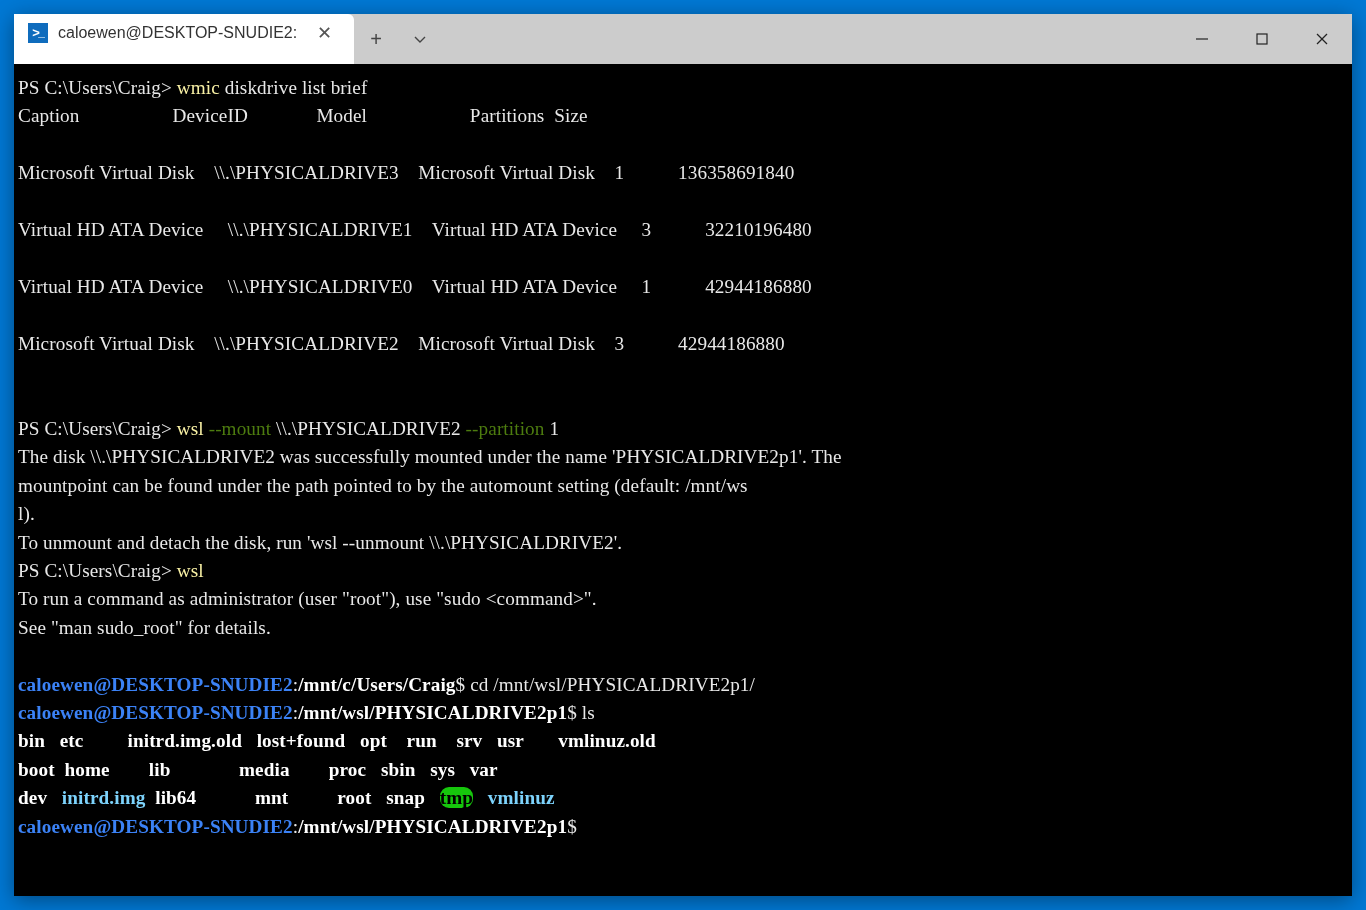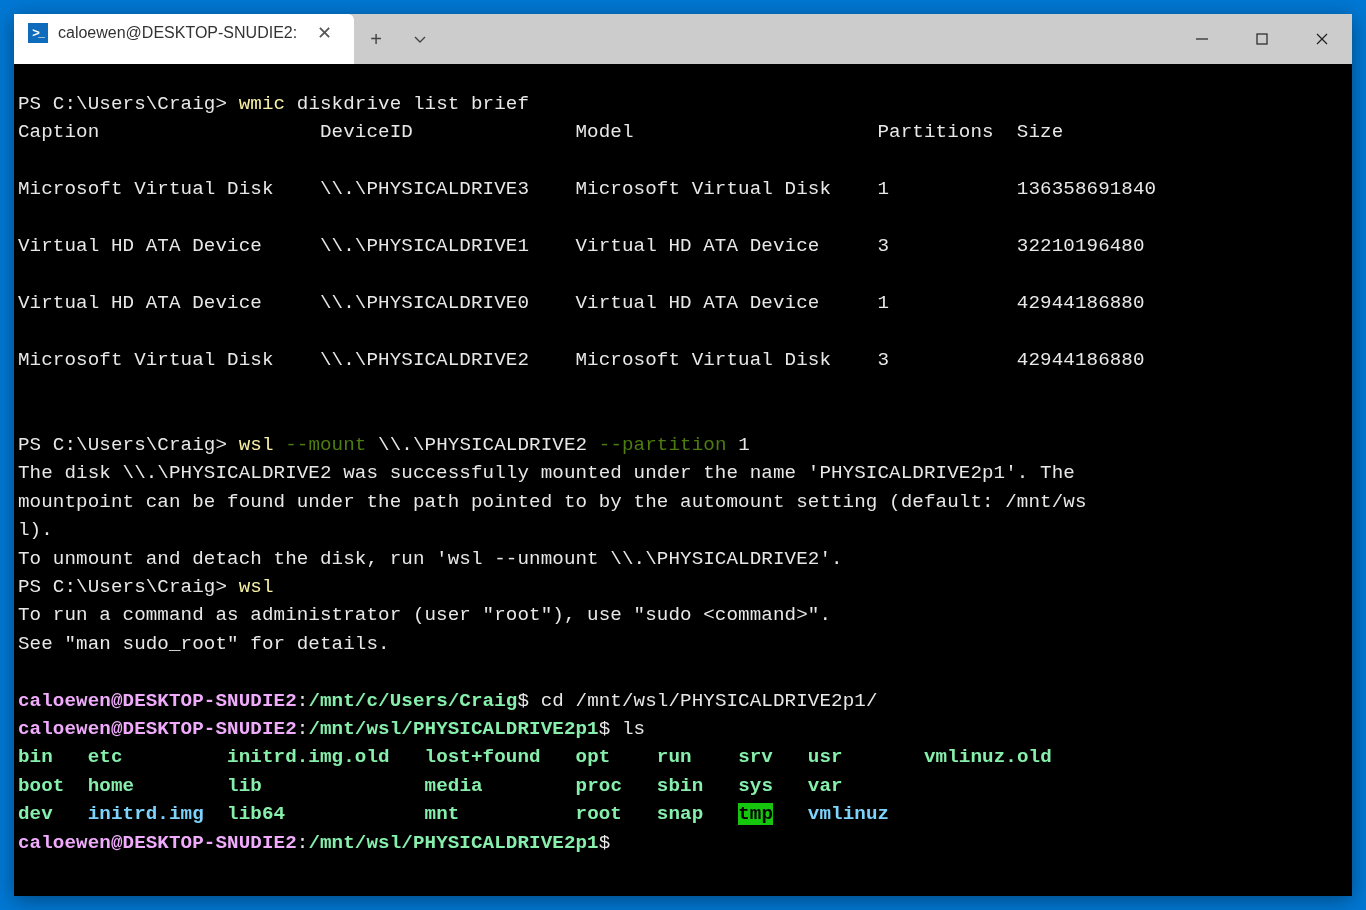--- a/index.html
+++ b/index.html
@@ -90,36 +90,36 @@
     display: flex;
     align-items: center;
     justify-content: center;
     color: #222;
   }
   .wc svg { width:14px; height:14px; }
   .terminal {
     flex: 1;
     background: #000;
     color: #ccc;
-    font-family: Liberation Mono, monospace;
+    font-family: Liberation Serif, serif;
     font-size: 19.2px;
     line-height: 1.48;
-    padding: 26px 4px 4px 4px;
+    padding: 10px 4px 4px 4px;
     white-space: pre;
     overflow: hidden;
     font-weight: 500;
     letter-spacing: 0.1px;
   }
   .fg-white  { color: #e8e8e8; }
   .fg-yellow { color: #f9f1a5; }
   .fg-gray   { color: #4d7c0f; }
-  .fg-green  { color: #f0abfc; }
-  .fg-blue   { color: #86efac; }
+  .fg-green  { color: #3b82f6; }
+  .fg-blue   { color: #ffffff; }
   .fg-cyan   { color: #7dd3fc; }
-  .bg-green  { background: #16c60c; color: #000; }
+  .bg-green  { background: #16c60c; color: #000; border-radius: 9px; }
   .bold { font-weight: 700; }
   .row { display:block; }
 </style>
 </head>
 <body>
 
 <div class="window">
   <div class="titlebar">
     <div class="tab">
       <span class="tab-icon"></span>

